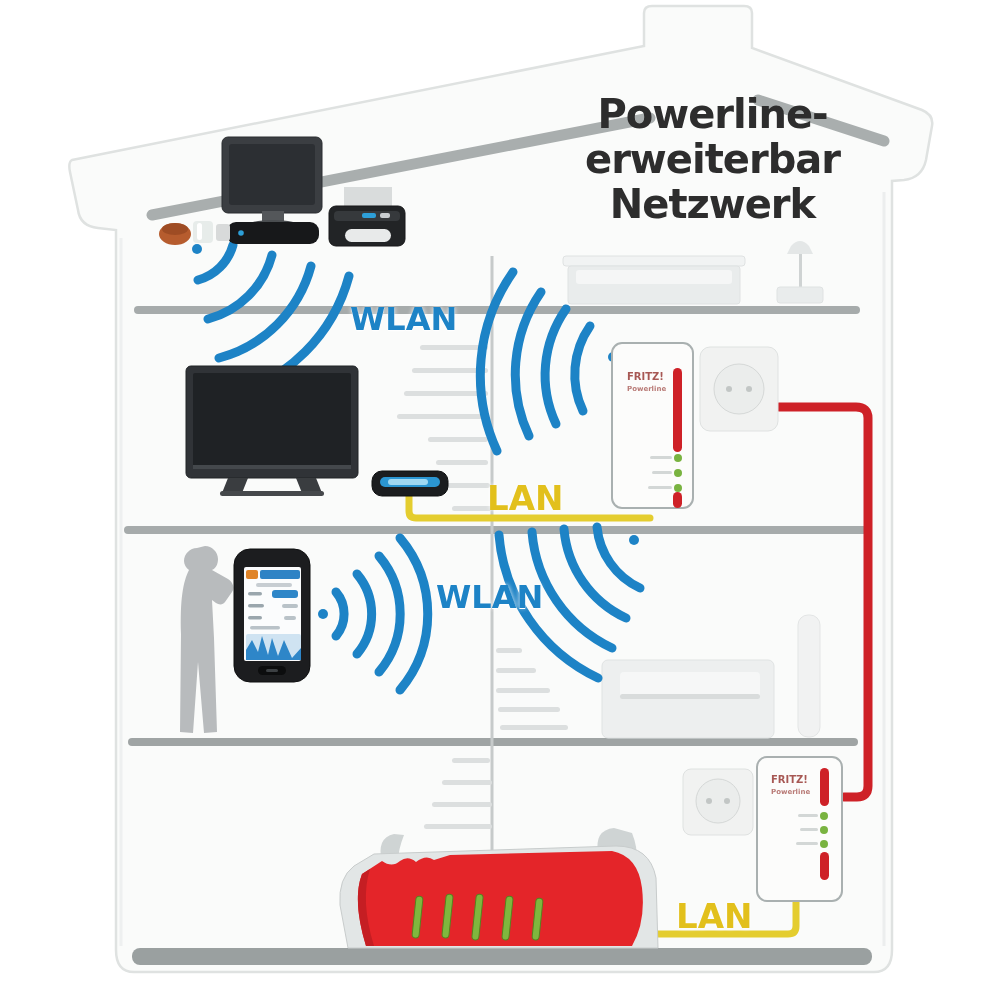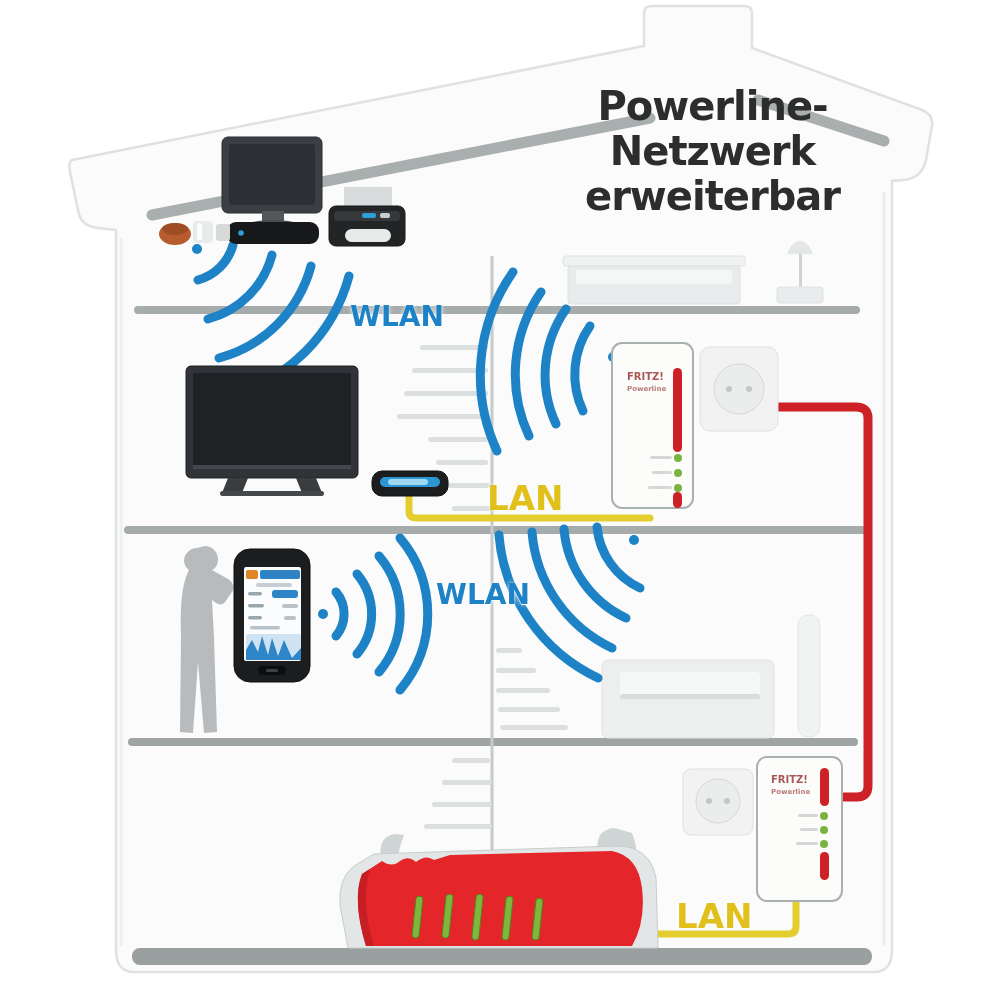--- a/index.html
+++ b/index.html
@@ -1,22 +1,22 @@
 <!DOCTYPE html>
 <html><head>
 <meta charset="utf-8">
 <style>
   html,body{margin:0;padding:0;background:#ffffff;}
   #stage{position:relative;width:1000px;height:1000px;background:#ffffff;overflow:hidden;
          font-family:"DejaVu Sans","Liberation Sans",sans-serif;}
   #stage svg{position:absolute;left:0;top:0;}
   .overlay{position:absolute;white-space:nowrap;}
-  #title{left:540px;top:84px;width:345px;text-align:center;
+  #title{left:540px;top:92px;width:345px;text-align:center;
          font-weight:700;font-size:40px;line-height:45px;color:#2d2d2d;letter-spacing:-1px;}
-  .wlan{color:#1d83c6;font-weight:700;font-size:28px;
+  .wlan{color:#1d83c6;font-weight:700;font-size:32px;
         text-shadow:0 0 5px rgba(255,255,255,.9),0 1px 0 #fff;text-align:right;}
   .lan{color:#e2c01c;font-weight:700;font-size:34px;
        text-shadow:0 0 4px rgba(255,255,255,.9);}
   #wlan-top{left:350px;top:300px;}
   #wlan-mid{left:436px;top:578px;}
   #lan-top{left:487px;top:478px;}
   #lan-bottom{left:676px;top:896px;}
   .brand{font-size:10px;font-weight:700;fill:#93302b;opacity:.8;}
   .brand2{font-size:7px;font-weight:700;fill:#a85a55;opacity:.8;}
 </style>
@@ -231,21 +231,21 @@
       <rect x="444" y="894" width="7" height="44" rx="3.5" fill="#7fb73e" transform="rotate(6 447 916)"></rect>
       <rect x="474" y="894" width="7" height="46" rx="3.5" fill="#7fb73e" transform="rotate(6 477 917)"></rect>
       <rect x="504" y="896" width="7" height="44" rx="3.5" fill="#7fb73e" transform="rotate(6 507 918)"></rect>
       <rect x="534" y="898" width="7" height="42" rx="3.5" fill="#7fb73e" transform="rotate(6 537 919)"></rect>
     </g>
   </g>
 </svg>
 
 <div id="title" class="overlay">
   <span style="display:block">Powerline-</span>
+  <span style="display:block">erweiterbar</span>
   <span style="display:block">Netzwerk</span>
-  <span style="display:block">erweiterbar</span>
 </div>
 <div id="wlan-top" class="overlay wlan">WLAN</div>
 <div id="lan-top" class="overlay lan">LAN</div>
 <div id="wlan-mid" class="overlay wlan">WLAN</div>
 <div id="lan-bottom" class="overlay lan">LAN</div>
 
 </div>
 
 </body></html>

